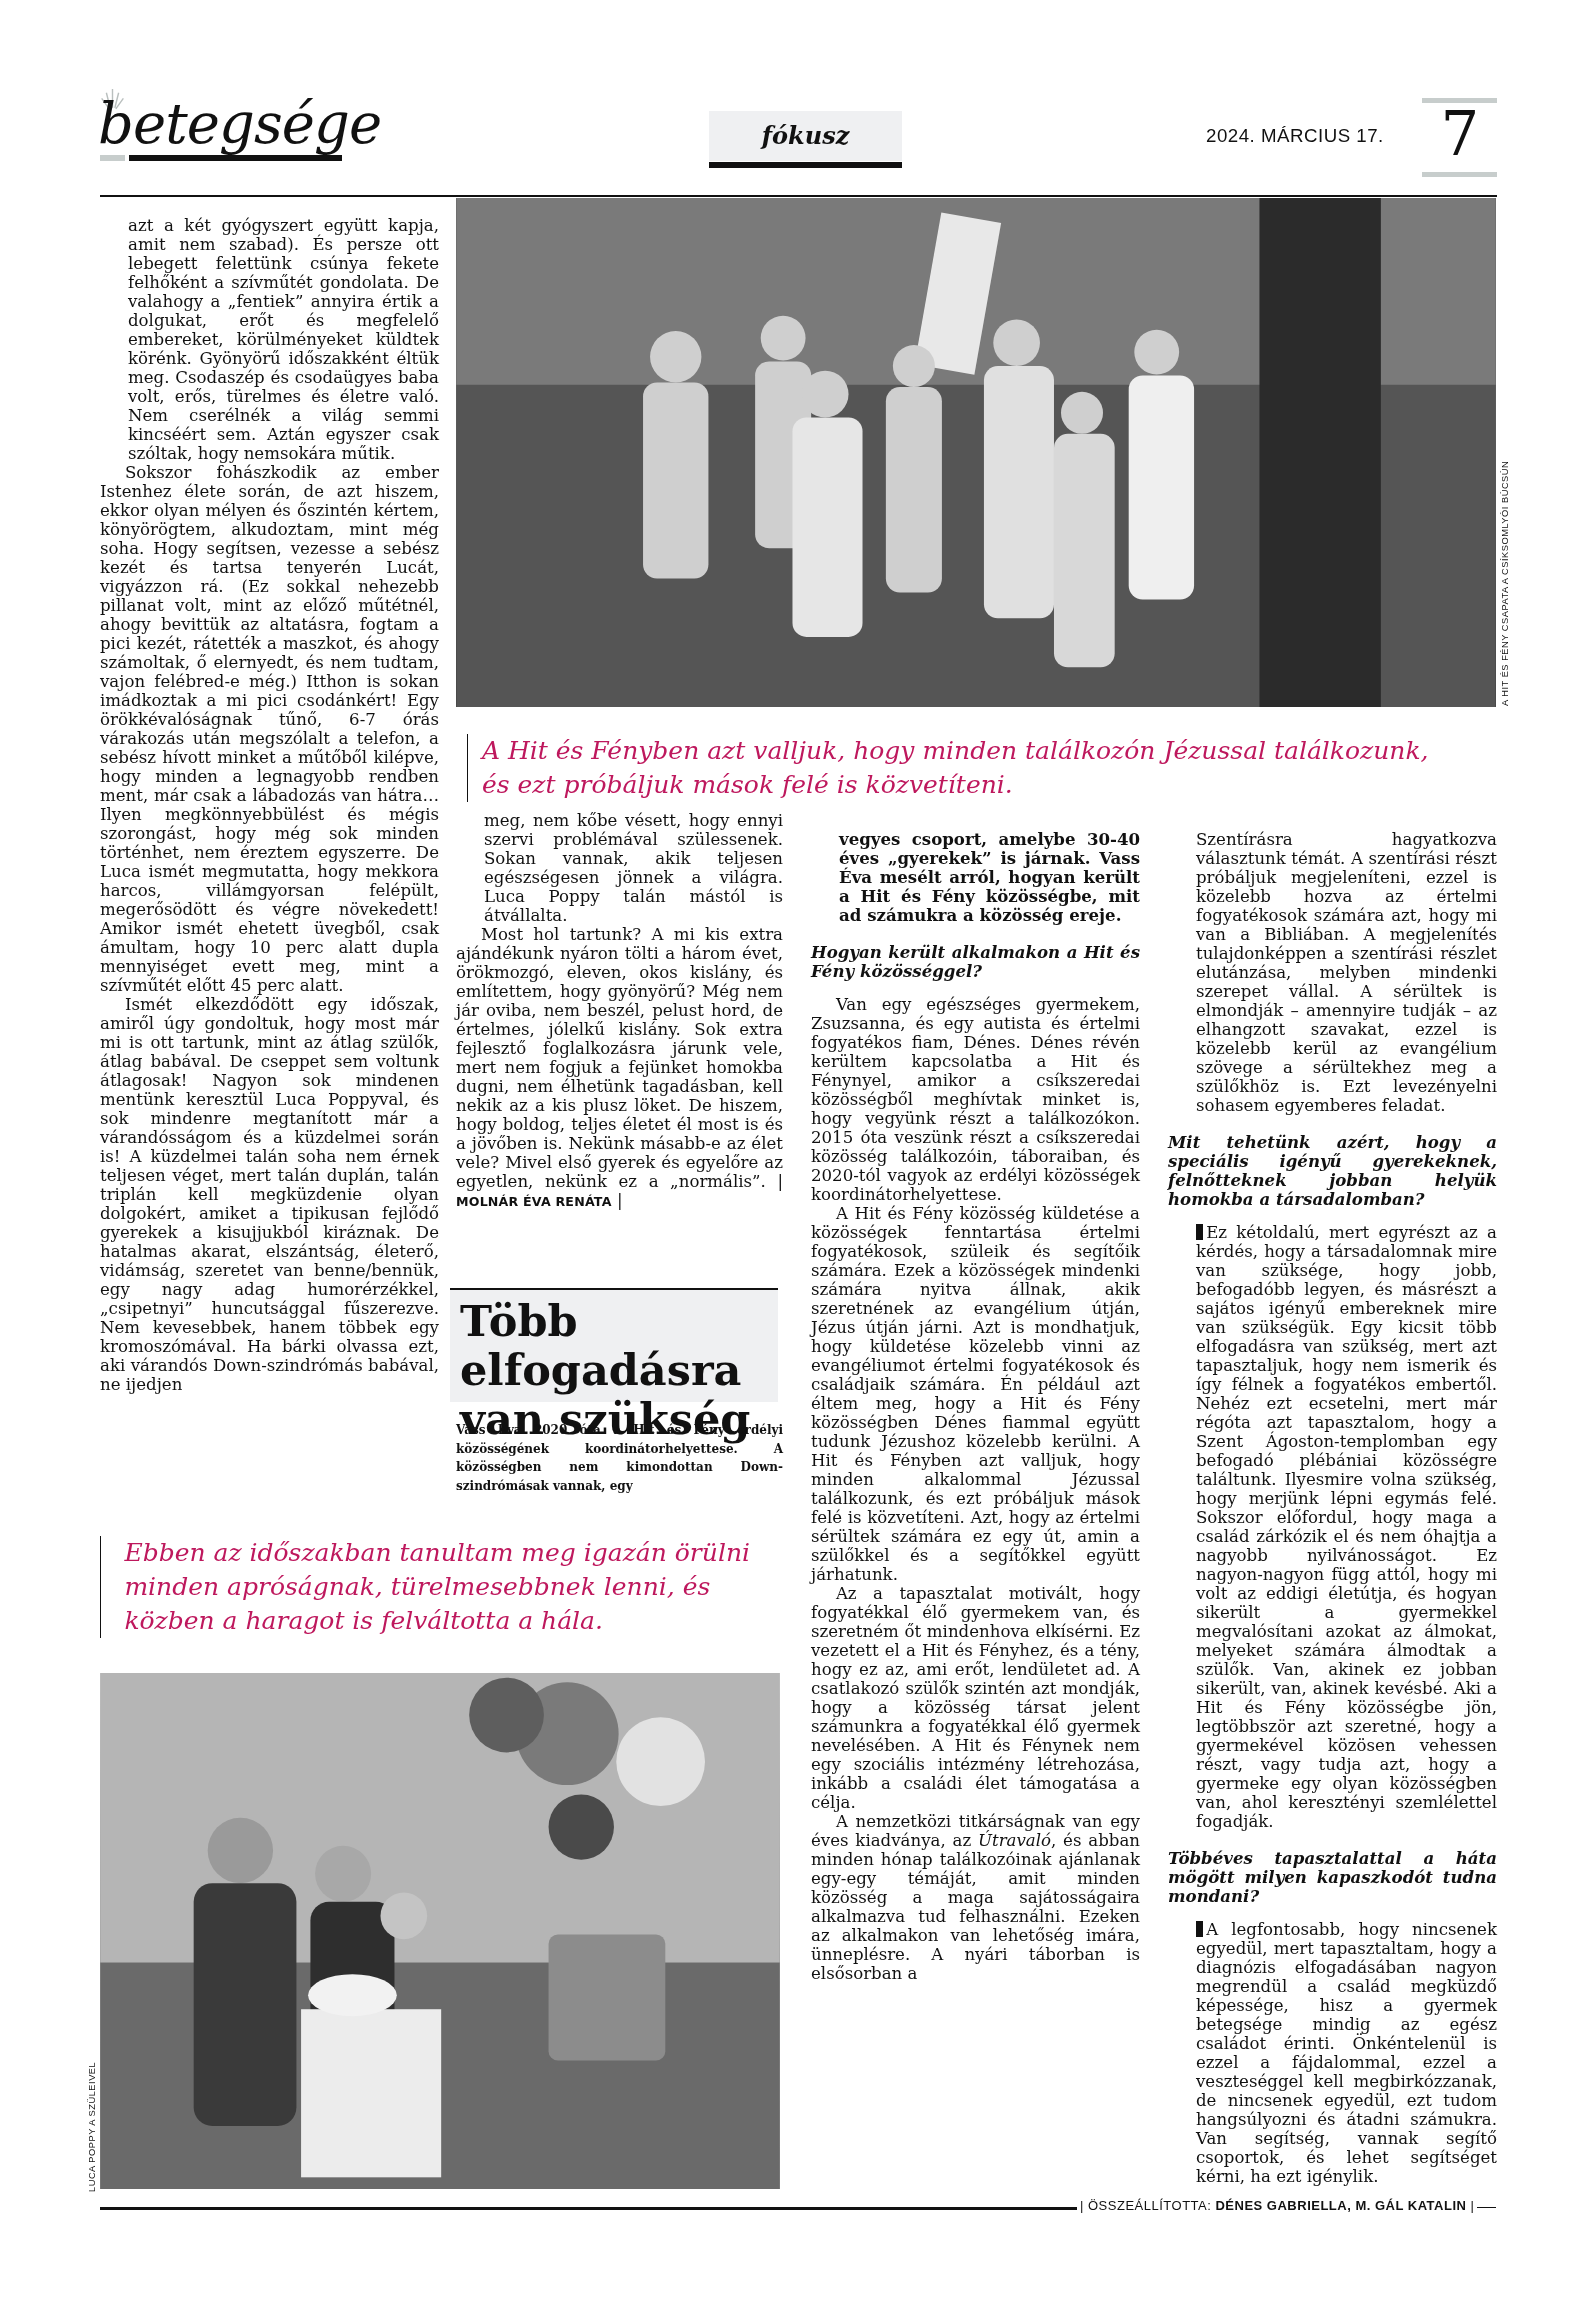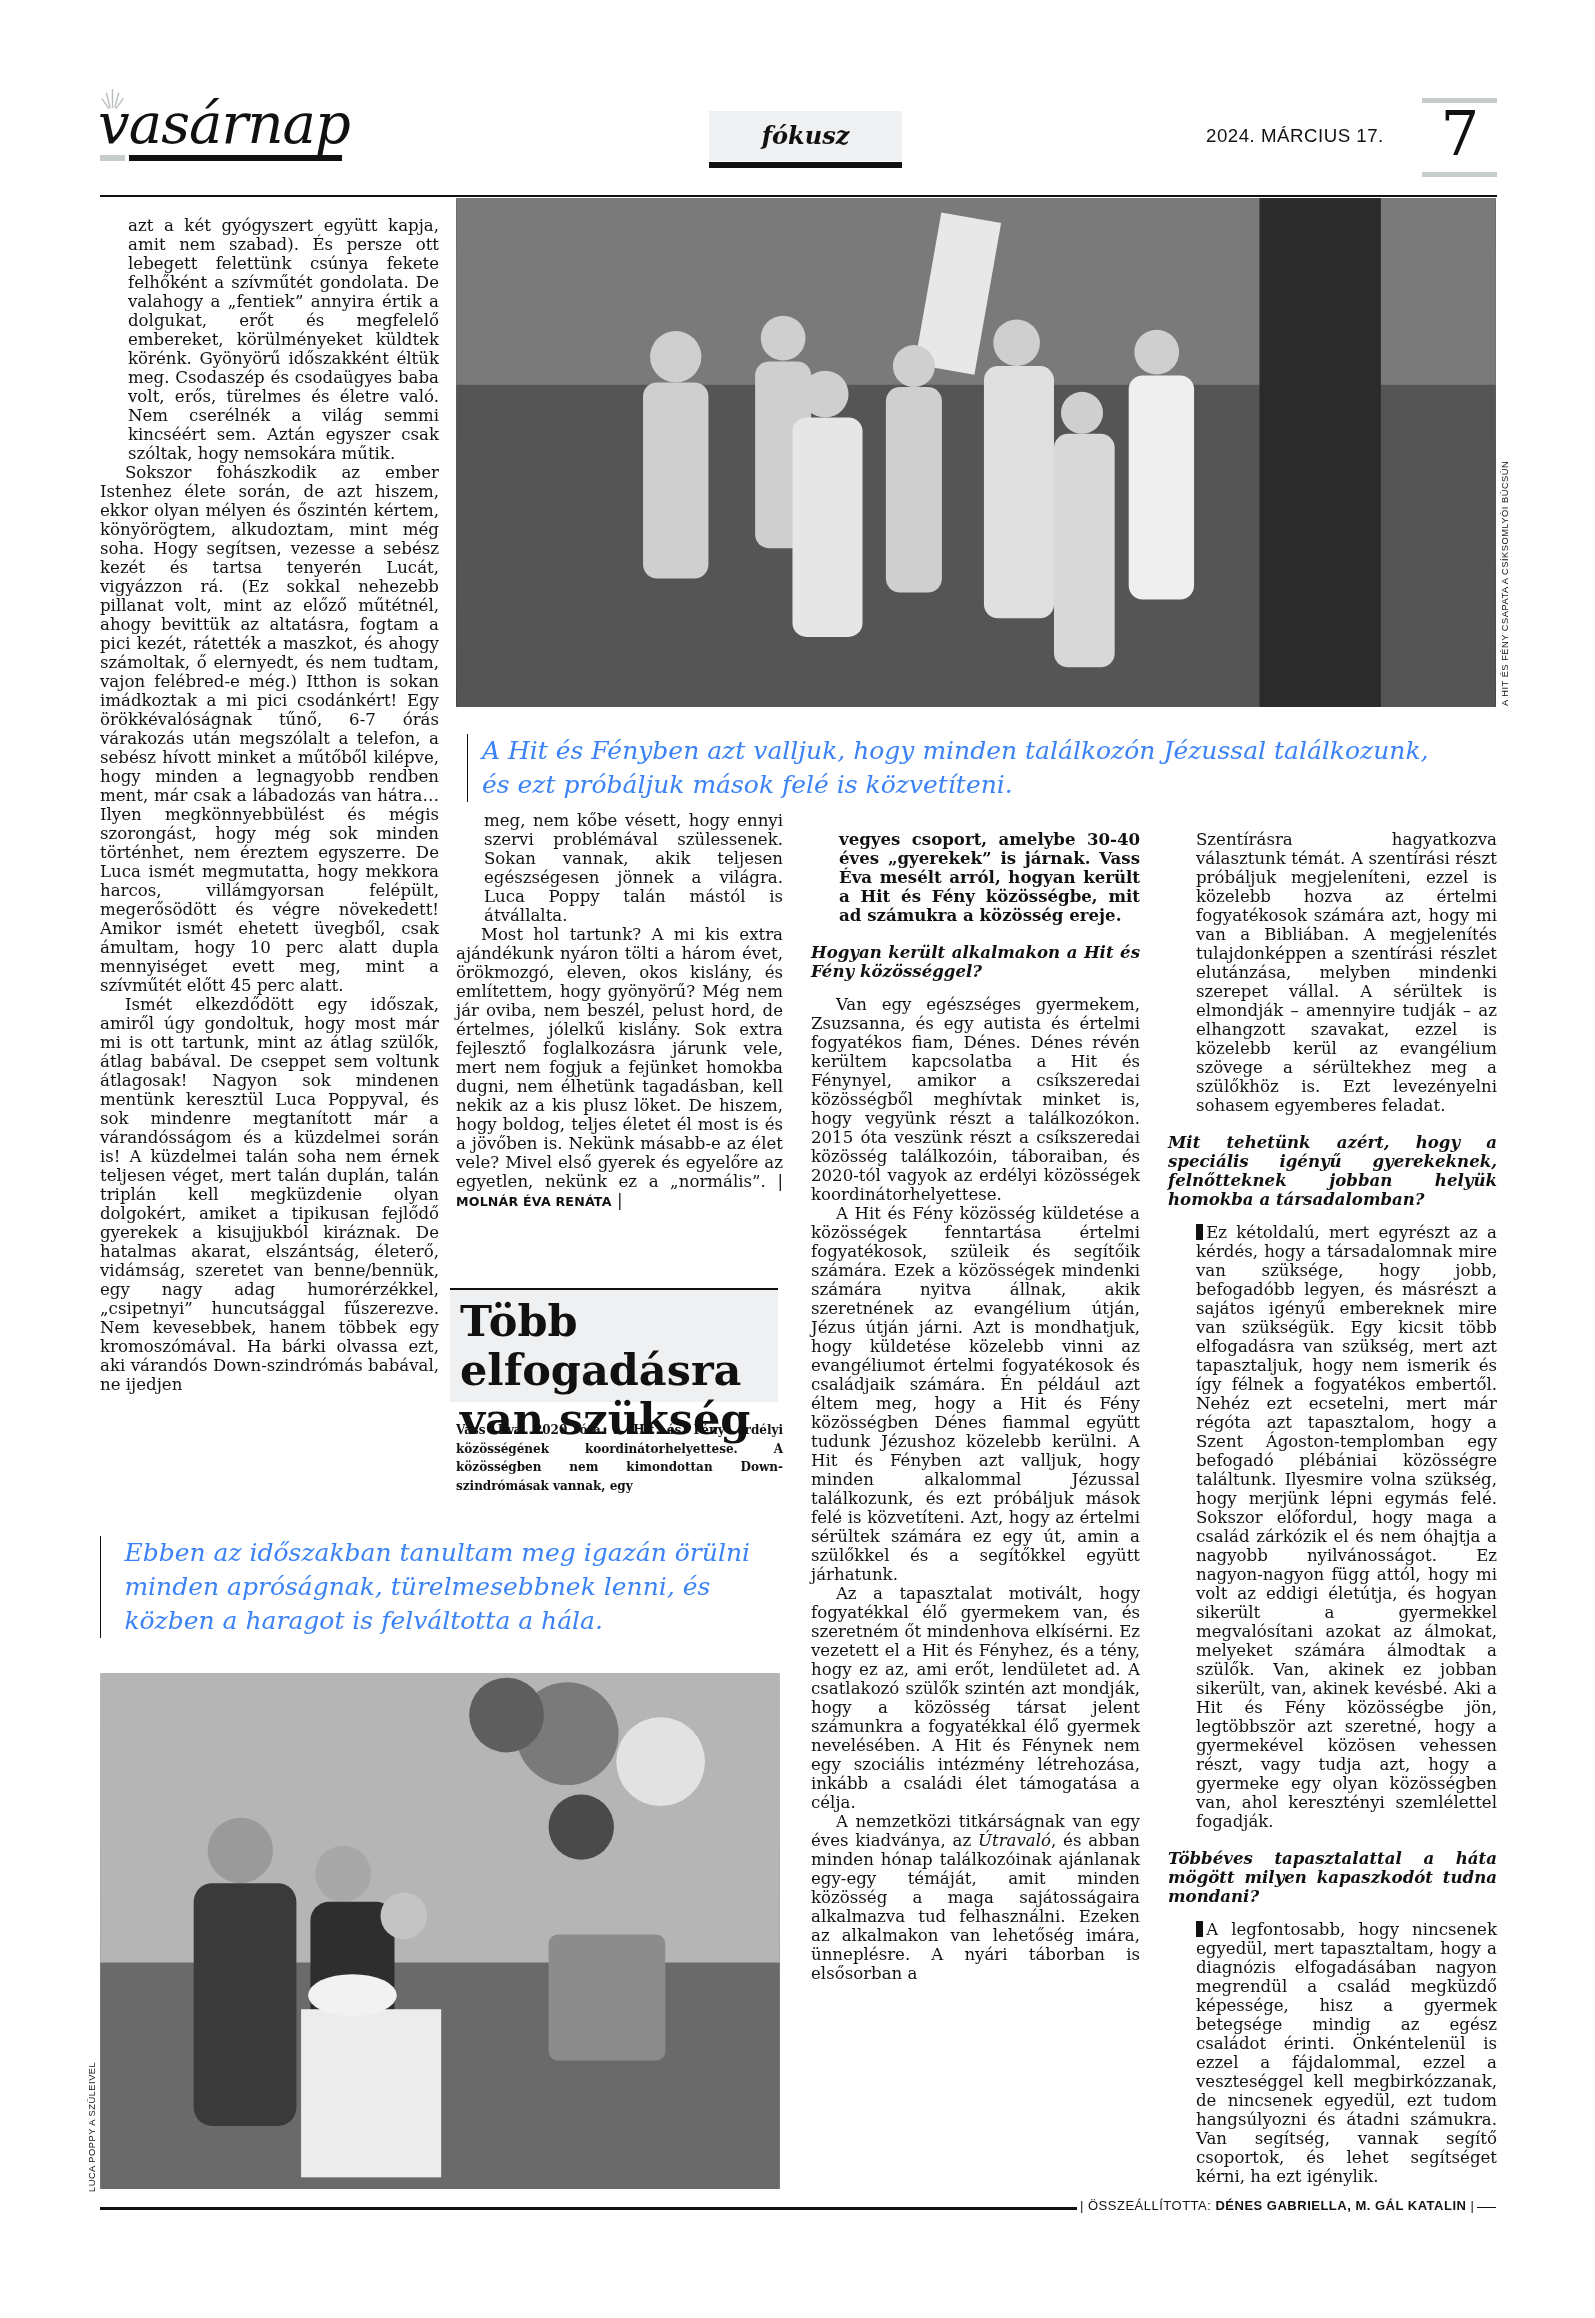--- a/index.html
+++ b/index.html
@@ -31,21 +31,21 @@
   .col p.noindent { text-indent: 0; margin-left: 28px; }
   .col-1 { left: 100px; top: 216px; width: 339px; }
   .col-2 { left: 456px; top: 811px; width: 327px; }
   .col-3 { left: 811px; top: 830px; width: 329px; }
   .col-4 { left: 1168px; top: 830px; width: 329px; }
   .byline-name { font-family: "DejaVu Sans", sans-serif; font-weight: bold; font-size: 12.6px; letter-spacing: 0.2px; }
   .q { font-weight: bold; font-style: italic; margin: 18px 0 14px 0 !important; text-indent: 0 !important; }
   .lead-mark { display: inline-block; width: 6.5px; height: 16px; background: #111; vertical-align: -1.9px; margin-right: 3.7px; }
   .lead-bold { font-weight: bold; text-indent: 0 !important; }
   
-  .pull { font-style: italic; font-size: 25px; line-height: 34px; color: #3b82f6; }
+  .pull { font-style: italic; font-size: 25px; line-height: 34px; color: #be185d; }
   .pull-top { left: 467px; top: 734px; width: 981px; border-left: 1.4px solid #111; padding-left: 14px; }
   .pull-bottom { left: 100px; top: 1536px; width: 678px; border-left: 1.4px solid #111; padding-left: 23.4px; }
   
   .subhead-box { left: 450px; top: 1288px; width: 328px; height: 112px; background: #eff0f2; border-top: 2.8px solid #111; }
   .subhead { left: 460px; top: 1297px; width: 318px; font-weight: bold; font-size: 43px; line-height: 49px; }
   .intro { left: 456px; top: 1421px; width: 327px; font-weight: bold; font-size: 12px; line-height: 18.7px; text-align: justify; }
   
   .bottom-rule { left: 100px; top: 2207px; width: 977px; height: 3.3px; background: #111; }
   .footer-credit { left: 1080px; top: 2198px; font-family: "Liberation Sans", sans-serif; font-size: 13px; letter-spacing: 0.5px; white-space: nowrap; }
   .footer-credit .sep { font-weight: normal; }
@@ -57,21 +57,21 @@
 
 <svg class="abs logo-sun" viewBox="0 0 70 70">
   <g stroke="#b9bfbe" stroke-width="3" fill="none">
     <line x1="35" y1="0" x2="35" y2="40"></line>
       <line x1="22" y1="8" x2="30" y2="40"></line>
       <line x1="48" y1="8" x2="40" y2="40"></line>
     <line x1="12" y1="20" x2="28" y2="42"></line>
       <line x1="58" y1="20" x2="42" y2="42"></line>
   </g>
 </svg>
-<div class="abs logo">vasárnap</div>
+<div class="abs logo">betegsége</div>
 <div class="abs logo-underline-grey"></div>
 <div class="abs logo-underline"></div>
 
 <div class="abs section-box"></div>
 <div class="abs section-label">fókusz</div>
 <div class="abs section-bar"></div>
 
 <div class="abs date">2024. MÁRCIUS 17.</div>
 <div class="abs pn-rule-top"></div>
 <div class="abs page-num">7</div>

